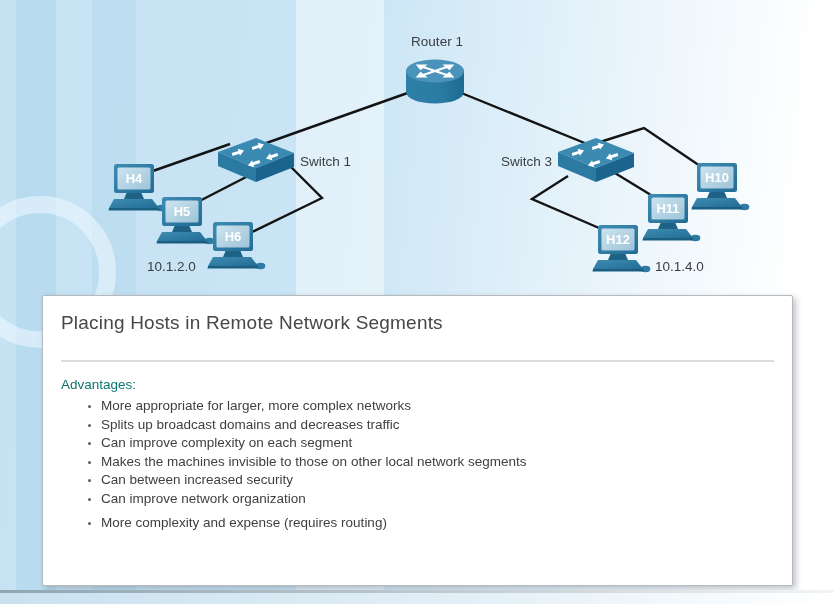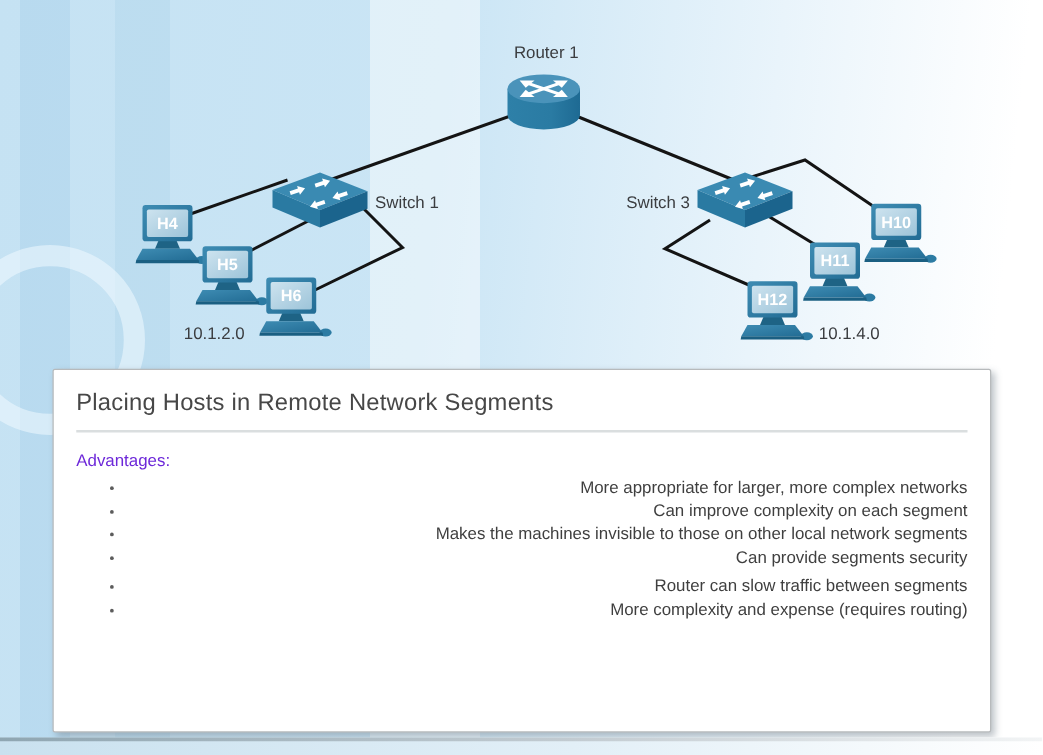--- a/index.html
+++ b/index.html
@@ -20,24 +20,24 @@
   .lbl    { font-family:"Liberation Sans",sans-serif; font-size:13.5px; fill:#3b3d40; }
   .hostlbl{ font-family:"Liberation Sans",sans-serif; font-size:13px; font-weight:bold; fill:#ffffff; }
 
   .panel {
     position:absolute; left:42px; top:295px; width:751px; height:291px;
     box-sizing:border-box; background:#ffffff;
     border:1px solid #b7babc; border-radius:2px;
     box-shadow:3px 3px 6px rgba(110,125,135,0.45);
     padding:14px 18px 0 18px; color:#3f3f3f;
   }
-  .panel-title { font-size:19px; font-weight:400; color:#474747; margin:2px 0 10px 0; letter-spacing:0.2px; }
+  .panel-title { font-size:19px; font-weight:400; color:#474747; margin:2px 0 26px 0; letter-spacing:0.2px; }
   .panel-rule  { border:none; border-top:2px solid #dadedf; margin:0; }
-  .section-heading { font-size:13.5px; margin-top:15px; color:#6d28d9; }
-  ul.bullets { list-style:none; margin:5px 0 0 0; padding:0;text-align:right; }
+  .section-heading { font-size:13.5px; margin-top:15px; color:#0f766e; }
+  ul.bullets { list-style:none; margin:5px 0 0 0; padding:0; }
   ul.bullets li { position:relative; padding-left:40px; font-size:13.5px; line-height:18.6px; color:#3f3f3f; }
   ul.bullets li::before {
     content:""; position:absolute; left:27px; top:8px;
     width:3px; height:3px; border-radius:50%; background:#5c5c5c;
   }
   .section-gap { margin-top:17px; }
 
   .bottom-strip {
     position:absolute; left:0; top:590px; width:834px; height:14px;
     background:linear-gradient(to right,#c9e1ef 0%,#e2eff7 55%,#ffffff 100%);
@@ -148,25 +148,26 @@
     <text class="hostlbl" x="618" y="244" text-anchor="middle">H12</text>
   </svg>
 
   <div class="panel">
     <div class="panel-title">Placing Hosts in Remote Network Segments</div>
     <hr class="panel-rule">
 
     <div class="section-heading">Advantages:</div>
     <ul class="bullets">
       <li>More appropriate for larger, more complex networks</li>
+      <li>Splits up broadcast domains and decreases traffic</li>
       <li>Can improve complexity on each segment</li>
       <li>Makes the machines invisible to those on other local network segments</li>
-      <li>Can provide segments security</li>
+      <li>Can between increased security</li>
+      <li>Can improve network organization</li>
     </ul>
 
     <ul class="bullets">
-      <li>Router can slow traffic between segments</li>
       <li>More complexity and expense (requires routing)</li>
     </ul>
   </div>
 
   <div class="bottom-strip"></div>
 </div>
 
 </body></html>

